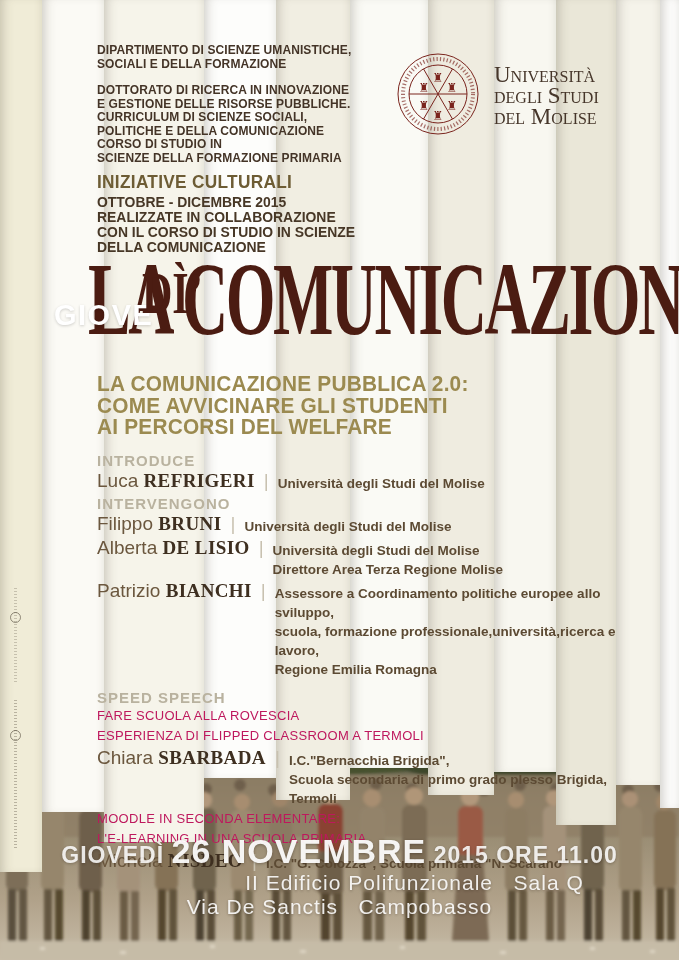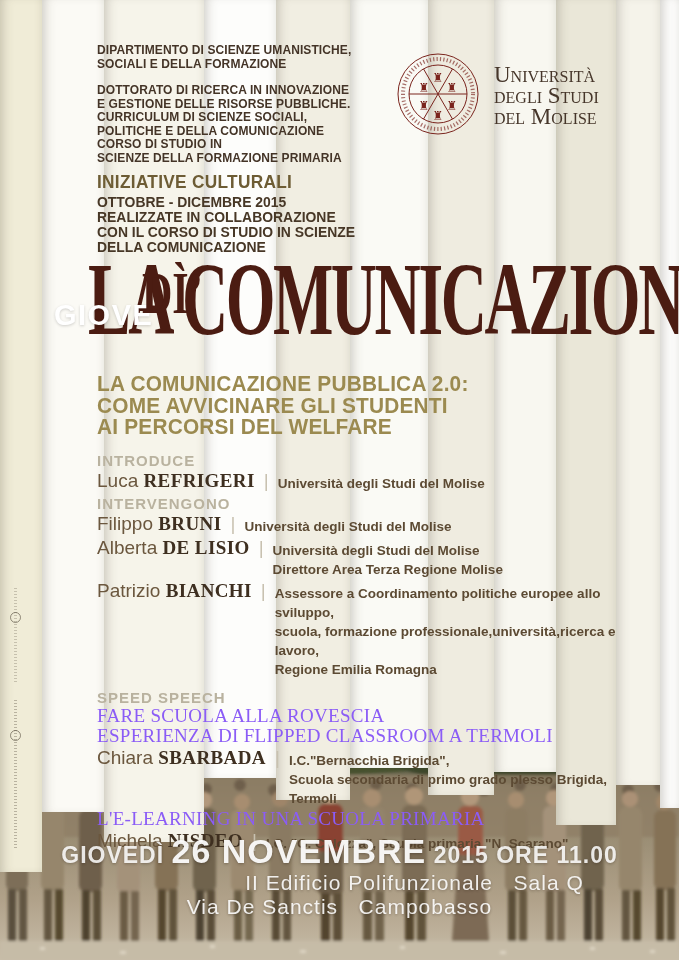--- a/index.html
+++ b/index.html
@@ -52,21 +52,21 @@
 
   
   .program{position:absolute;left:97px;top:450px;width:560px;z-index:5;}
   .p-label{font-size:15px;font-weight:bold;color:#b9b29f;letter-spacing:1px;margin-top:2px;}
   .sp-row{display:flex;align-items:flex-start;margin:1px 0;}
   .sp-name{font-size:19px;line-height:22px;color:#6b573e;white-space:nowrap;}
   .sp-last{font-weight:bold;color:#3e2f20;letter-spacing:.4px;font-family:Liberation Serif, serif;}
   .pipe{color:#c8c1b0;margin:0 9px;font-size:19px;line-height:22px;}
   .pipe::before{content:"|";}
   .aff{padding-top:4px;font-size:13.5px;font-weight:bold;color:#5c4a33;line-height:19px;}
-  .talk-title{font-size:19px;line-height:20px;color:#8b5cf6;letter-spacing:.3px;white-space:nowrap;font-family:Liberation Serif, serif;}
+  .talk-title{font-size:13px;line-height:20px;color:#be185d;letter-spacing:.3px;white-space:nowrap;}
   .gap8{height:7px;}
 
   
   .footer{position:absolute;left:0;top:832px;width:679px;z-index:6;text-align:center;
     color:rgba(255,255,255,.93);text-shadow:0 1px 3px rgba(40,30,20,.35);}
   .f-line1{white-space:nowrap;letter-spacing:1px;}
   .f-day,.f-year,.f-time{font-size:23px;font-weight:bold;opacity:.92;}
   .f-date{font-size:34px;font-weight:bold;letter-spacing:1px;margin-top:44px;}
   .f-line2,.f-line3{font-size:21px;letter-spacing:1px;white-space:pre;opacity:.95;margin-top:0;}
   .f-line2{padding-left:150px;}
@@ -364,20 +364,21 @@
     <div class="talk-title">FARE SCUOLA ALLA ROVESCIA</div>
     <div class="talk-title">ESPERIENZA DI FLIPPED CLASSROOM A TERMOLI</div>
     <div class="sp-row">
       <span class="sp-name"><span>Chiara</span> <span class="sp-last">SBARBADA</span></span>
       <span class="pipe"></span>
       <div class="aff">
         <div>I.C."Bernacchia Brigida",</div>
         <div>Scuola secondaria di primo grado plesso Brigida, Termoli</div>
       </div>
     </div>
+    <div class="talk-title">MOODLE IN SECONDA ELEMENTARE:</div>
     <div class="talk-title">L'E-LEARNING IN UNA SCUOLA PRIMARIA</div>
     <div class="sp-row">
       <span class="sp-name"><span>Michela</span> <span class="sp-last">NISDEO</span></span>
       <span class="pipe"></span>
       <div class="aff">
         <div>I.C. "G. Colozza", Scuola primaria "N. Scarano"</div>
       </div>
     </div>
   </div>
 

